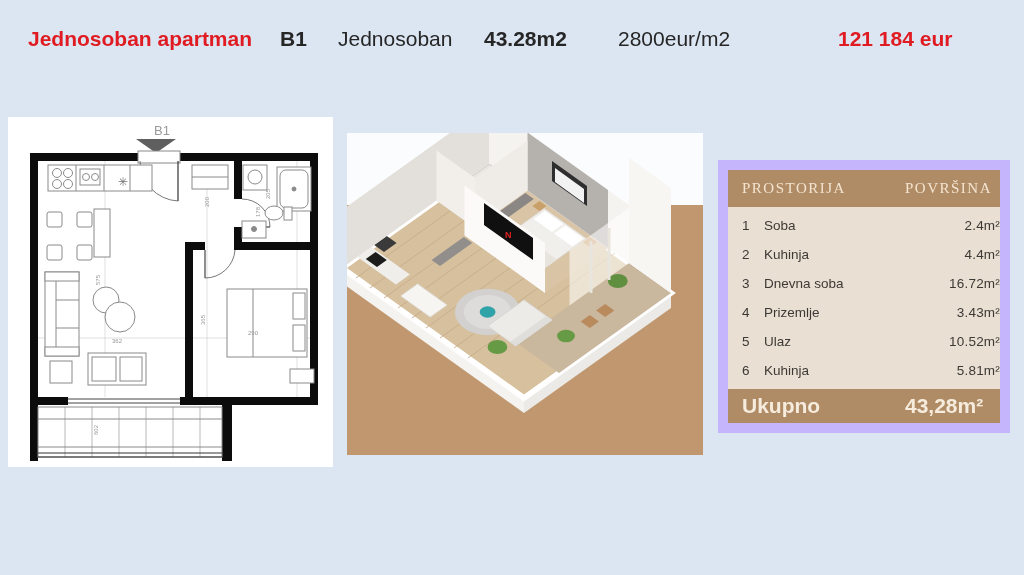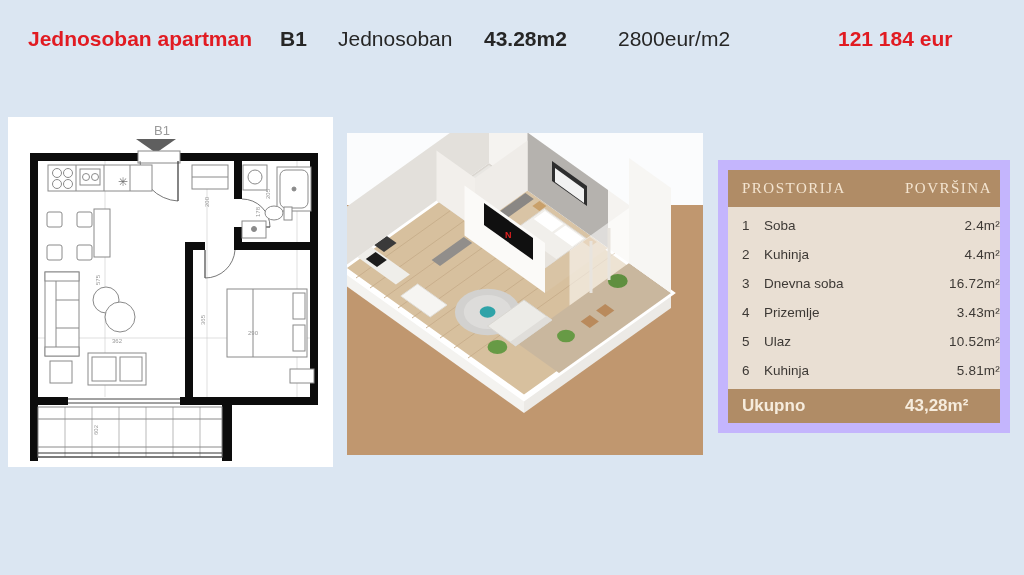--- a/index.html
+++ b/index.html
@@ -26,21 +26,21 @@
   .rt-head{display:grid;grid-template-columns:1fr 95px;align-items:center;height:37px;flex:0 0 37px;
            background:#b08c66;color:#f3e4d0;font-family:"Liberation Serif",serif;
            font-size:15px;letter-spacing:1.5px;padding-left:14px;}
   .rt-body{flex:1;background:#e9dfd3;display:flex;flex-direction:column;justify-content:space-around;
            padding:4px 0;}
   .rt-row{display:grid;grid-template-columns:22px 1fr 95px;align-items:center;padding-left:14px;
           font-size:13.5px;color:#3d3935;}
   .rt-row .num{color:#3d3935;}
   .rt-row .area{letter-spacing:.2px;text-align:right;}
   .rt-foot{display:grid;grid-template-columns:1fr 95px;align-items:center;height:34px;flex:0 0 34px;
-           background:#b08c66;color:#f6ecdd;font-size:17px;font-weight:bold;padding-left:14px;}
+           background:#b08c66;color:#f6ecdd;font-size:21px;font-weight:bold;padding-left:14px;}
 </style>
 </head>
 <body>
 
 <div class="page">
 
   <div class="hdr">
     <span class="t-title" style="color:#e11b22;">Jednosoban apartman</span>
     <span class="t-unit">B1</span>
     <span class="t-floor">Jednosoban</span>

